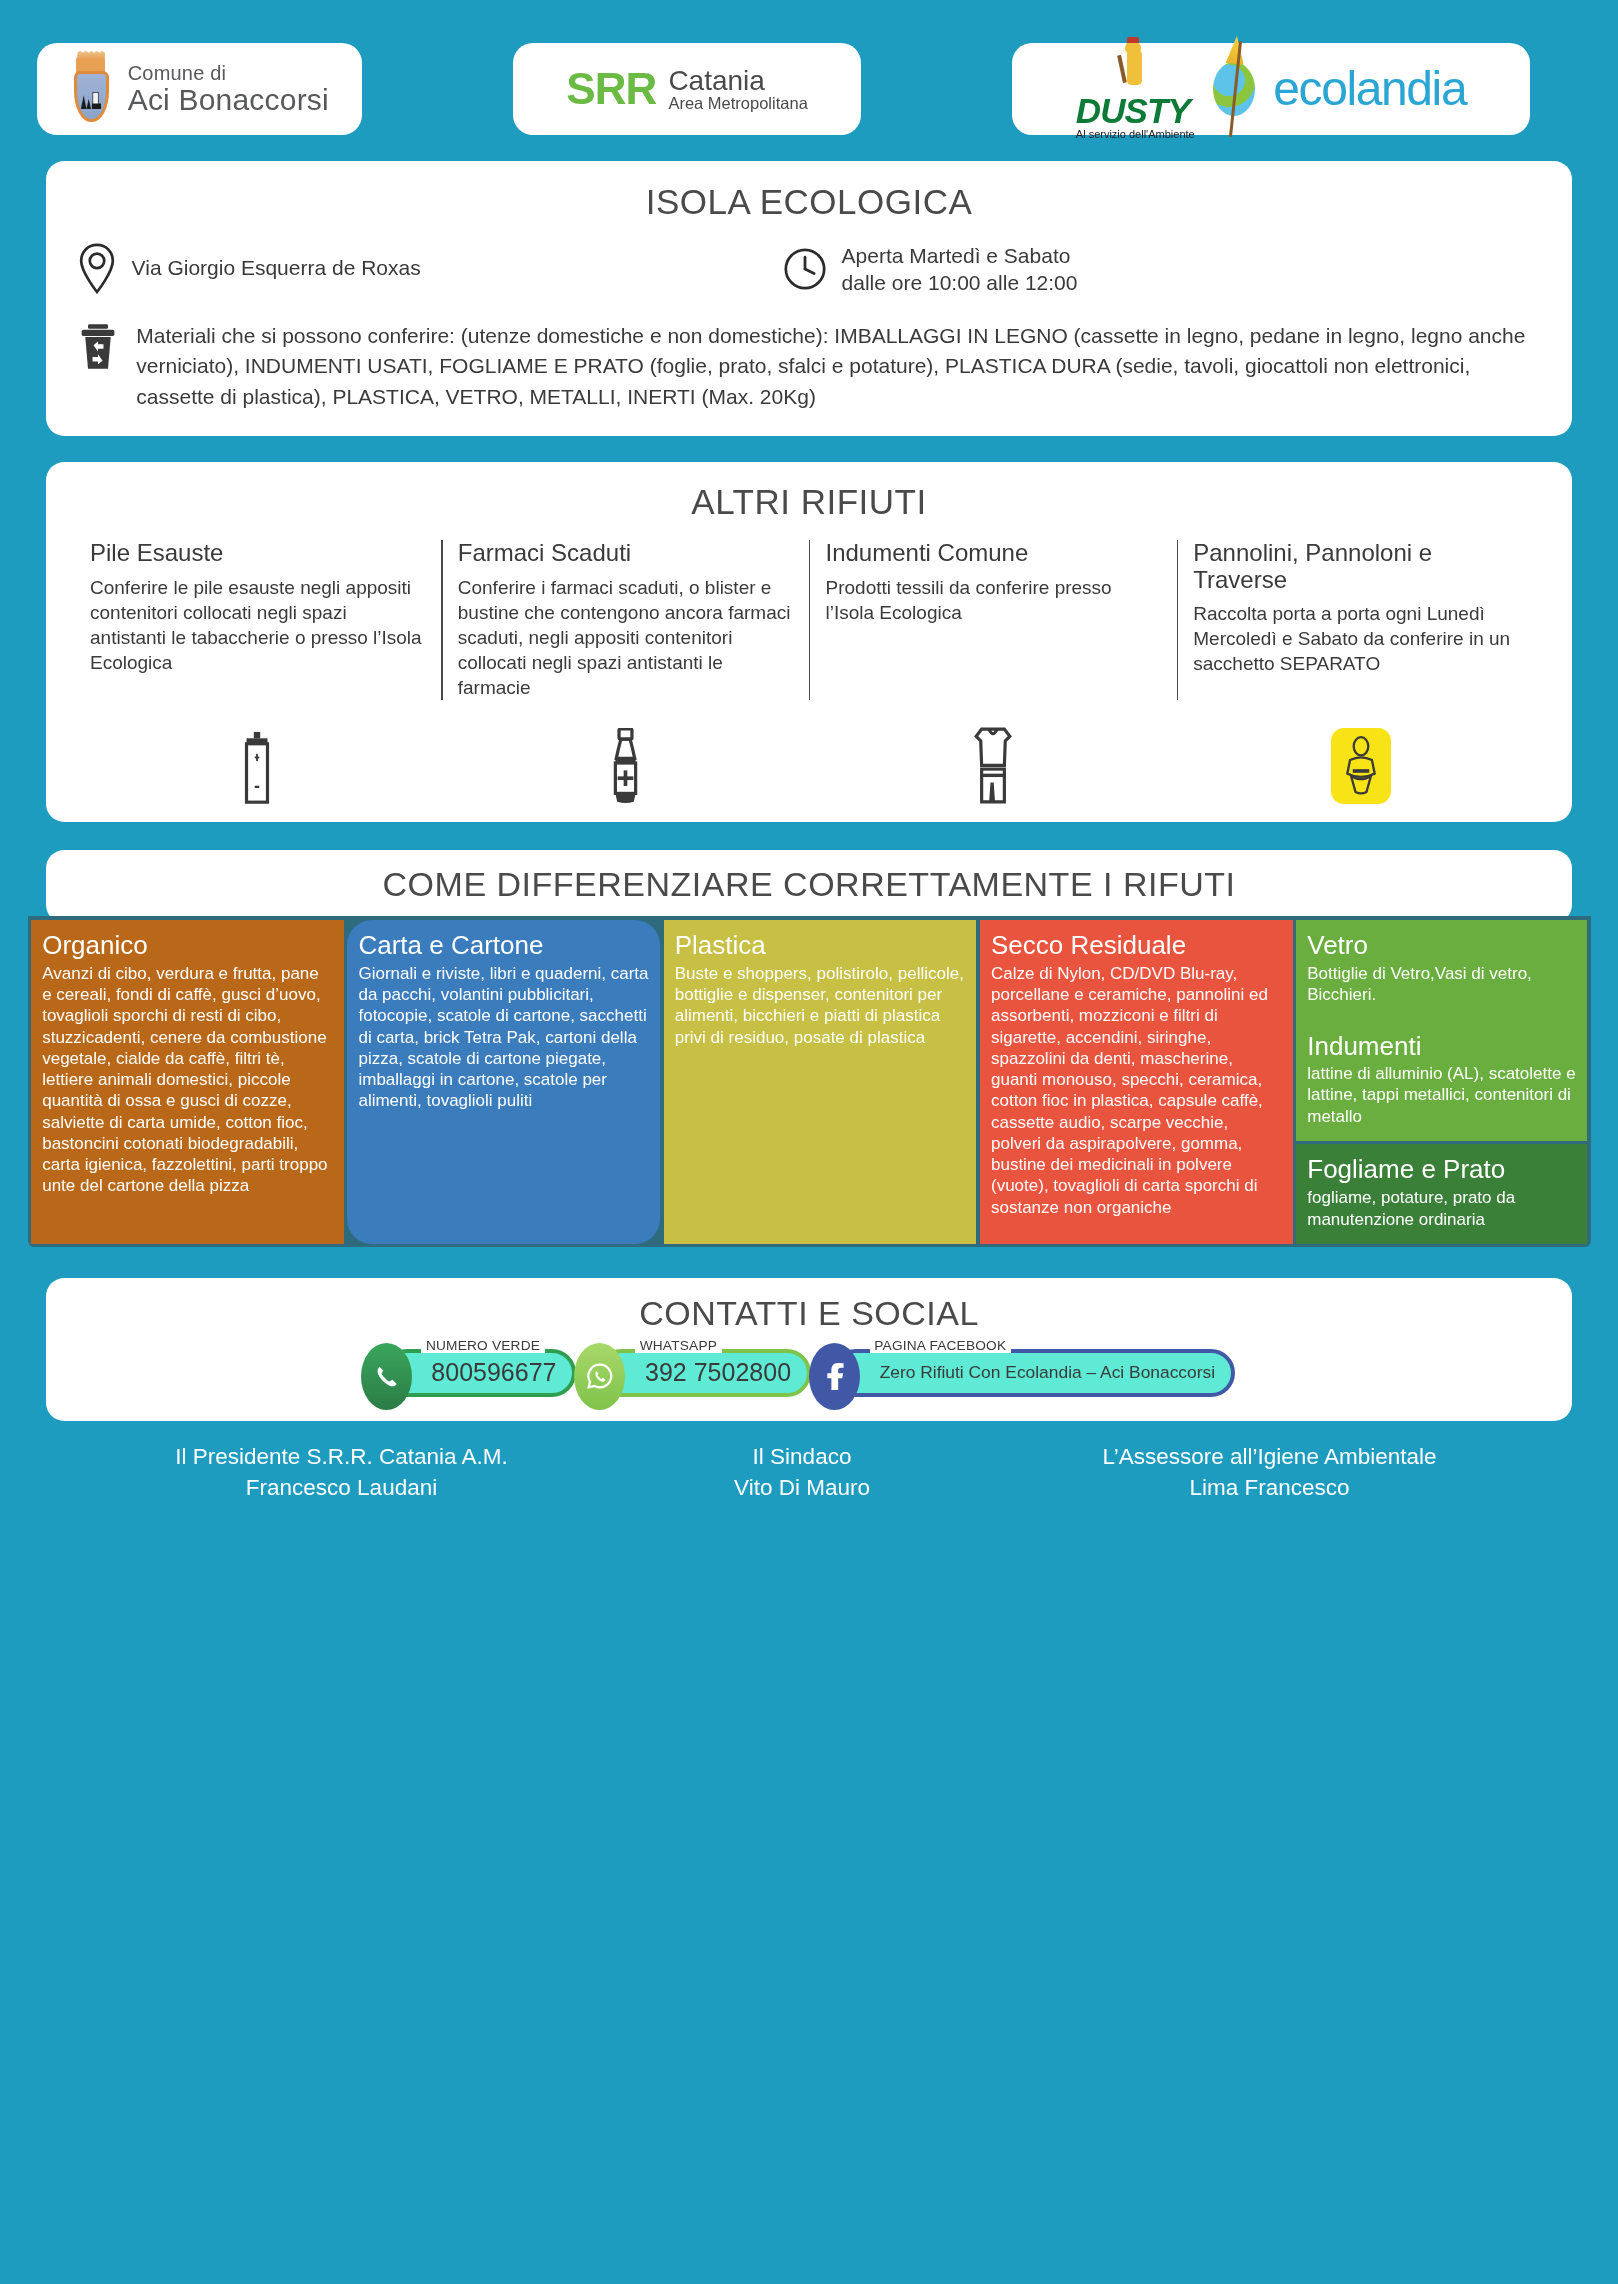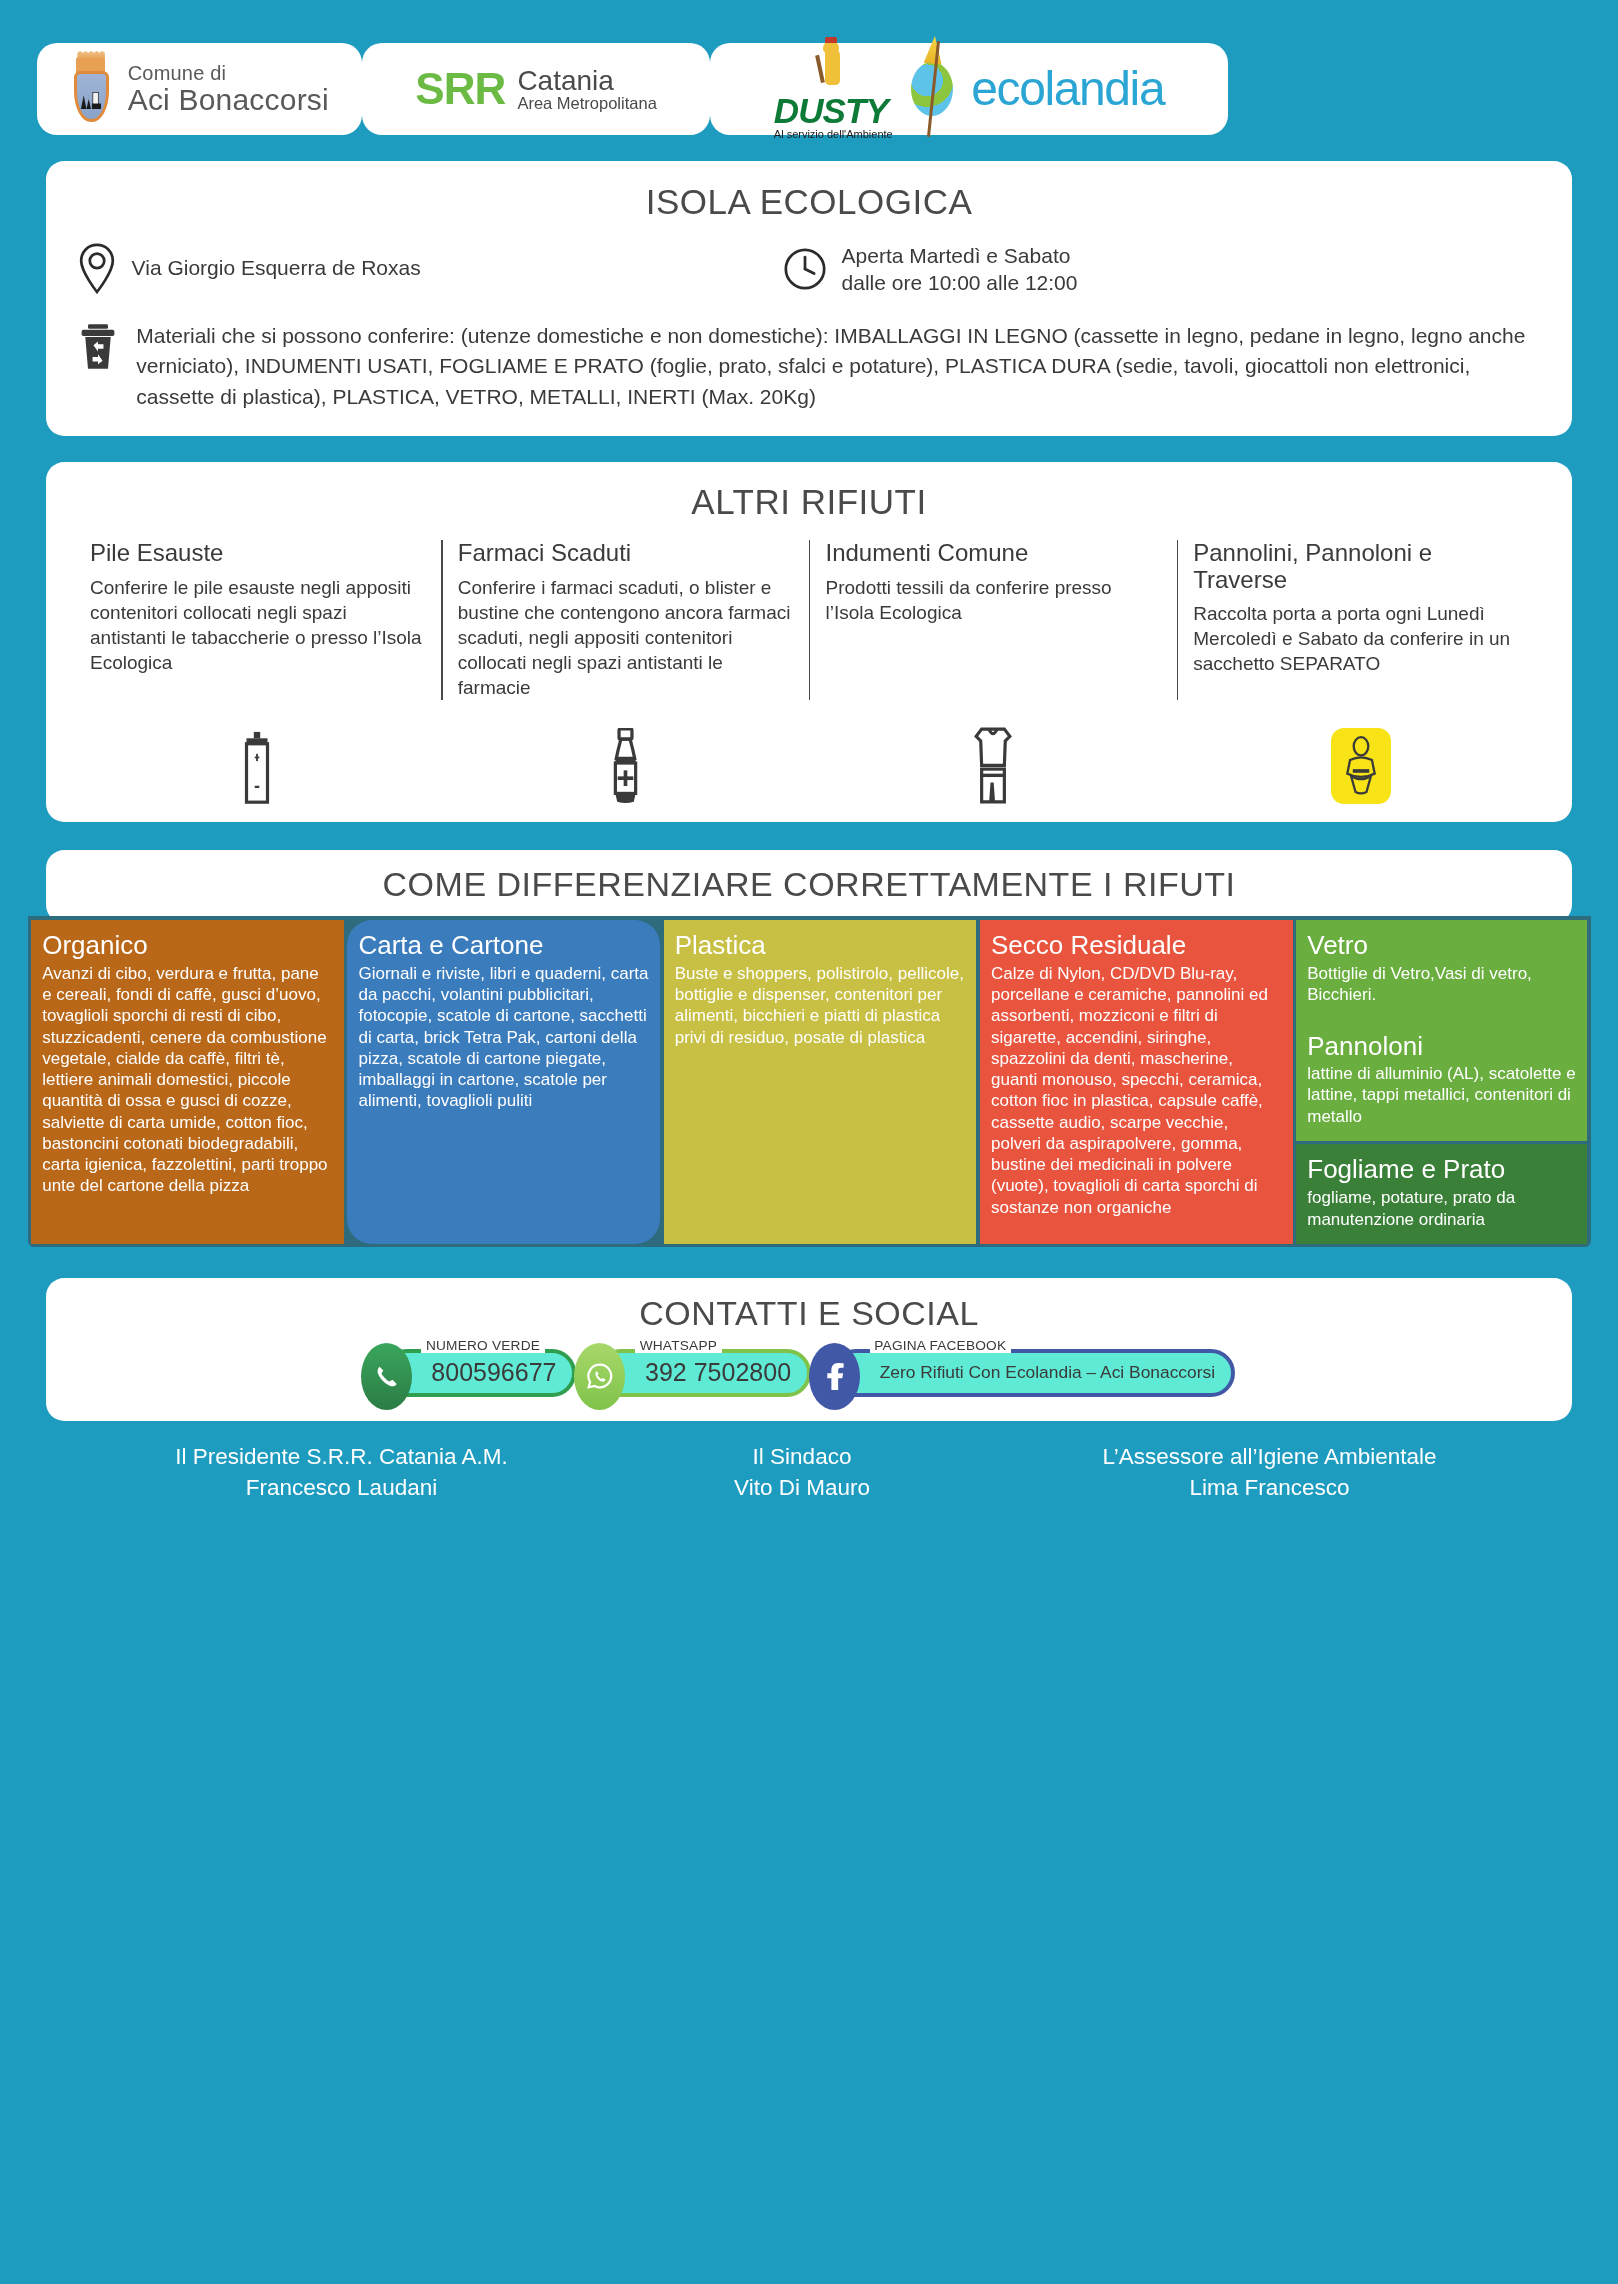--- a/index.html
+++ b/index.html
@@ -12,20 +12,21 @@
   body {
     position: relative;
     overflow: hidden;
   }
 
   
   .header {
     display: flex;
     align-items: center;
     justify-content: flex-start;
+    gap: 151px;
     padding: 27.5px 0 0 37px;
     height: 151px;
   }
   .logo-card {
     background: #ffffff;
     border-radius: 20px;
     display: flex;
     align-items: center;
     justify-content: center;
     height: 92px;
@@ -378,21 +379,21 @@
 
   <div class="cat" style="background:#e9543f;">
     <div class="cat-h">Secco Residuale</div>
     <div class="cat-p">Calze di Nylon, CD/DVD Blu-ray, porcellane e ceramiche, pannolini ed assorbenti, mozziconi e filtri di sigarette, accendini, siringhe, spazzolini da denti, mascherine, guanti monouso, specchi, ceramica, cotton fioc in plastica, capsule caffè, cassette audio, scarpe vecchie, polveri da aspirapolvere, gomma, bustine dei medicinali in polvere (vuote), tovaglioli di carta sporchi di sostanze non organiche</div>
   </div>
 
   <div class="cat-col-right">
     <div class="cat" style="background:#6aae3f;">
       <div class="cat-h">Vetro</div>
       <div class="cat-p">Bottiglie di Vetro,Vasi di vetro, Bicchieri.</div>
-      <div class="cat-h2">Pannoloni</div>
+      <div class="cat-h2">Indumenti</div>
       <div class="cat-p">lattine di alluminio (AL), scatolette e lattine, tappi metallici, contenitori di metallo</div>
     </div>
     <div class="cat" style="background:#3b8038;">
       <div class="cat-h">Fogliame e Prato</div>
       <div class="cat-p">fogliame, potature, prato da manutenzione ordinaria</div>
     </div>
   </div>
 </div>
 
 <div class="panel" id="contatti">

